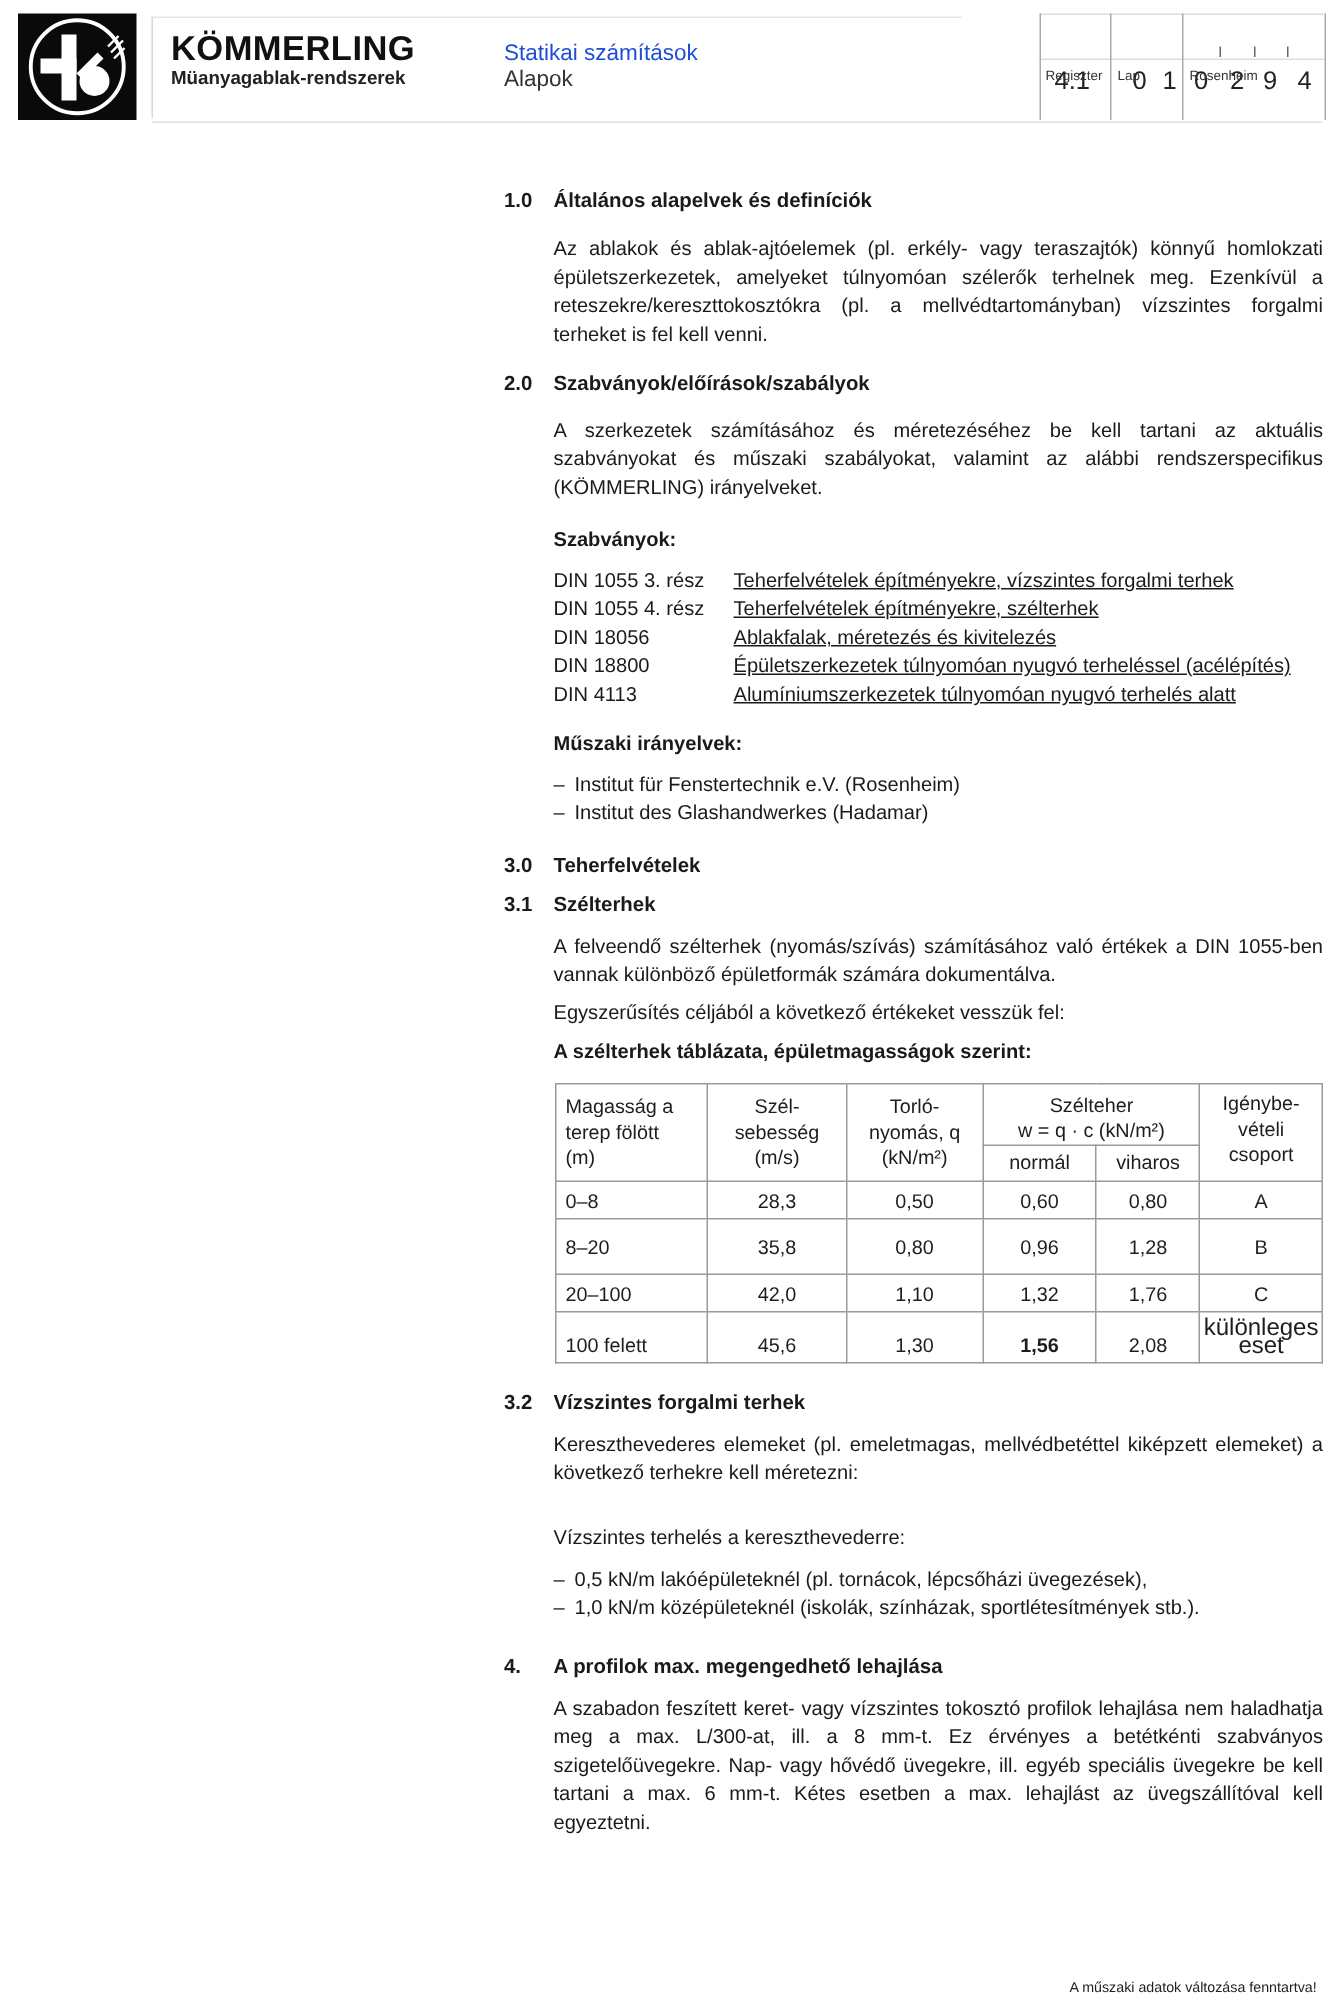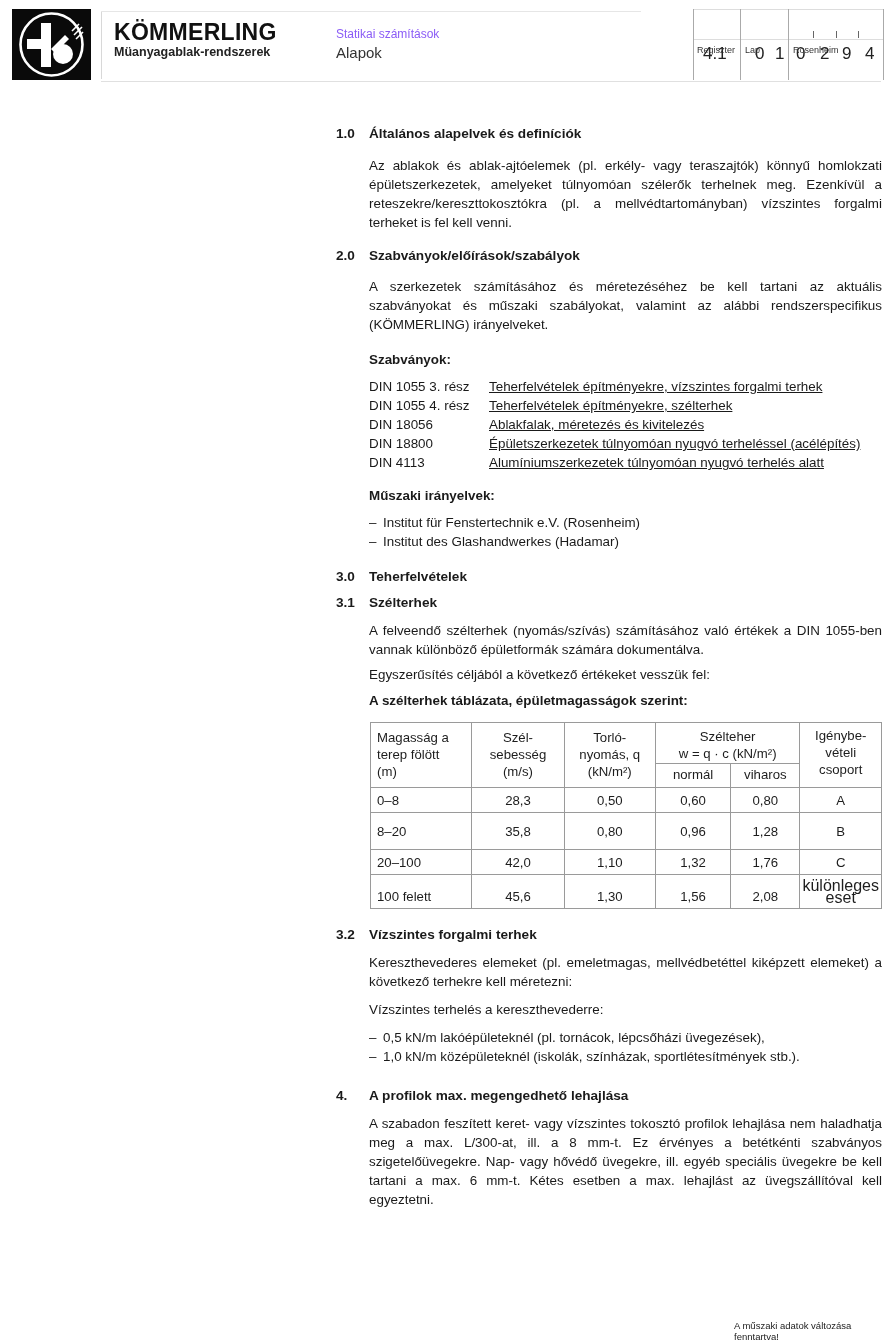--- a/index.html
+++ b/index.html
@@ -18,21 +18,21 @@
   }
   .hdr-topline { position: absolute; left: 101px; top: 11px; width: 540px; height: 1px; background: #e6e6e6; }
   .hdr-bottomline { position: absolute; left: 101px; top: 81px; width: 780px; height: 1px; background: #e0e0e0; }
   .brand-name {
     position: absolute; left: 114px; top: 19px; font-size: 23px; font-weight: bold;
     letter-spacing: 0.3px; color: #111;
   }
   .brand-sub {
     position: absolute; left: 114px; top: 45px; font-size: 12.5px; font-weight: bold; color: #222;
   }
-  .doc-title { position: absolute; left: 336px; top: 27px; font-size: 12px; color: #8b5cf6; }
+  .doc-title { position: absolute; left: 336px; top: 27px; font-size: 15px; color: #1d4ed8; }
   .doc-subtitle { position: absolute; left: 336px; top: 44px; font-size: 15px; color: #333; }
 
   .regbox { position: absolute; left: 693px; top: 9px; width: 190px; height: 70px; }
   .regbox .vline { position: absolute; top: 0; width: 1px; height: 71px; background: #aaa; }
   .regbox .hline { position: absolute; left: 0; top: 30px; width: 190px; height: 1px; background: #ddd; }
   .regbox .topline { position: absolute; left: 0; top: 0; width: 190px; height: 1px; background: #ddd; }
   .regbox .digit { position: absolute; top: 0; font-size: 17px; color: #222; margin-top: 35px; }
   .regbox .lbl { position: absolute; top: 36px; font-size: 9px; color: #333; }
   .regbox .tick { position: absolute; top: 22px; width: 1px; height: 7px; background: #666; }
 
@@ -54,21 +54,21 @@
   .wind-table {
     border-collapse: collapse; font-size: 13.2px; line-height: 17px; margin-left: 1px;
   }
   .wind-table td, .wind-table th {
     border: 1px solid #9a9a9a; padding: 0 6px; font-weight: normal; color: #1d1d1d;
   }
   .wind-table th { vertical-align: top; padding-top: 6px; }
   .c { text-align: center; }
   .l { text-align: left; }
   .footnote {
-    position: absolute; left: 734px; top: 1320px; font-size: 9.5px; color: #222;
+    position: absolute; left: 713px; top: 1320px; font-size: 9.5px; color: #222;
   }
 </style>
 </head>
 <body>
 
 <div class="logo">
   <svg width="79" height="71" viewBox="0 0 79 71">
     <circle cx="39.5" cy="35.5" r="31" fill="none" stroke="#fff" stroke-width="2.6"></circle>
 
     <rect x="29" y="14" width="10" height="44" fill="#fff"></rect>
@@ -245,35 +245,35 @@
         <td class="c">42,0</td>
         <td class="c">1,10</td>
         <td class="c">1,32</td>
         <td class="c">1,76</td>
         <td class="c">C</td>
       </tr>
       <tr style="height:34px;">
         <td class="l" style="vertical-align:bottom; padding-bottom:3px;">100 felett</td>
         <td class="c" style="vertical-align:bottom; padding-bottom:3px;">45,6</td>
         <td class="c" style="vertical-align:bottom; padding-bottom:3px;">1,30</td>
-        <td class="c" style="vertical-align:bottom; padding-bottom:3px;">1,56</td>
+        <td class="c" style="vertical-align:bottom; padding-bottom:3px;font-weight:bold;">1,56</td>
         <td class="c" style="vertical-align:bottom; padding-bottom:3px;">2,08</td>
         <td class="c" style="font-size:16px; line-height:12px; padding:0 2px;">különleges eset</td>
       </tr>
     </tbody>
       </table>
   </div>
 
   <div class="h1" style="margin-top:16px;">
     <span class="num">3.2</span>
     <span class="txt">Vízszintes forgalmi terhek</span>
   </div>
   <div class="indent" style="margin-top:8px;">
     <p>Kereszthevederes elemeket (pl. emeletmagas, mellvédbetéttel kiképzett elemeket) a következő terhekre kell méretezni:</p>
-    <p style="margin-top:9px;">Vízszintes terhelés a keresztheveder­re:</p>
+    <p style="margin-top:24px;">Vízszintes terhelés a keresztheveder­re:</p>
     <div style="margin-top:9px;">
       <div class="dash-item">
         <span class="dash">–</span>
         <span>0,5 kN/m lakóépületeknél (pl. tornácok, lépcsőházi üvegezések),</span>
       </div>
       <div class="dash-item">
         <span class="dash">–</span>
         <span>1,0 kN/m középületeknél (iskolák, színházak, sportlétesítmények stb.).</span>
       </div>
     </div>

